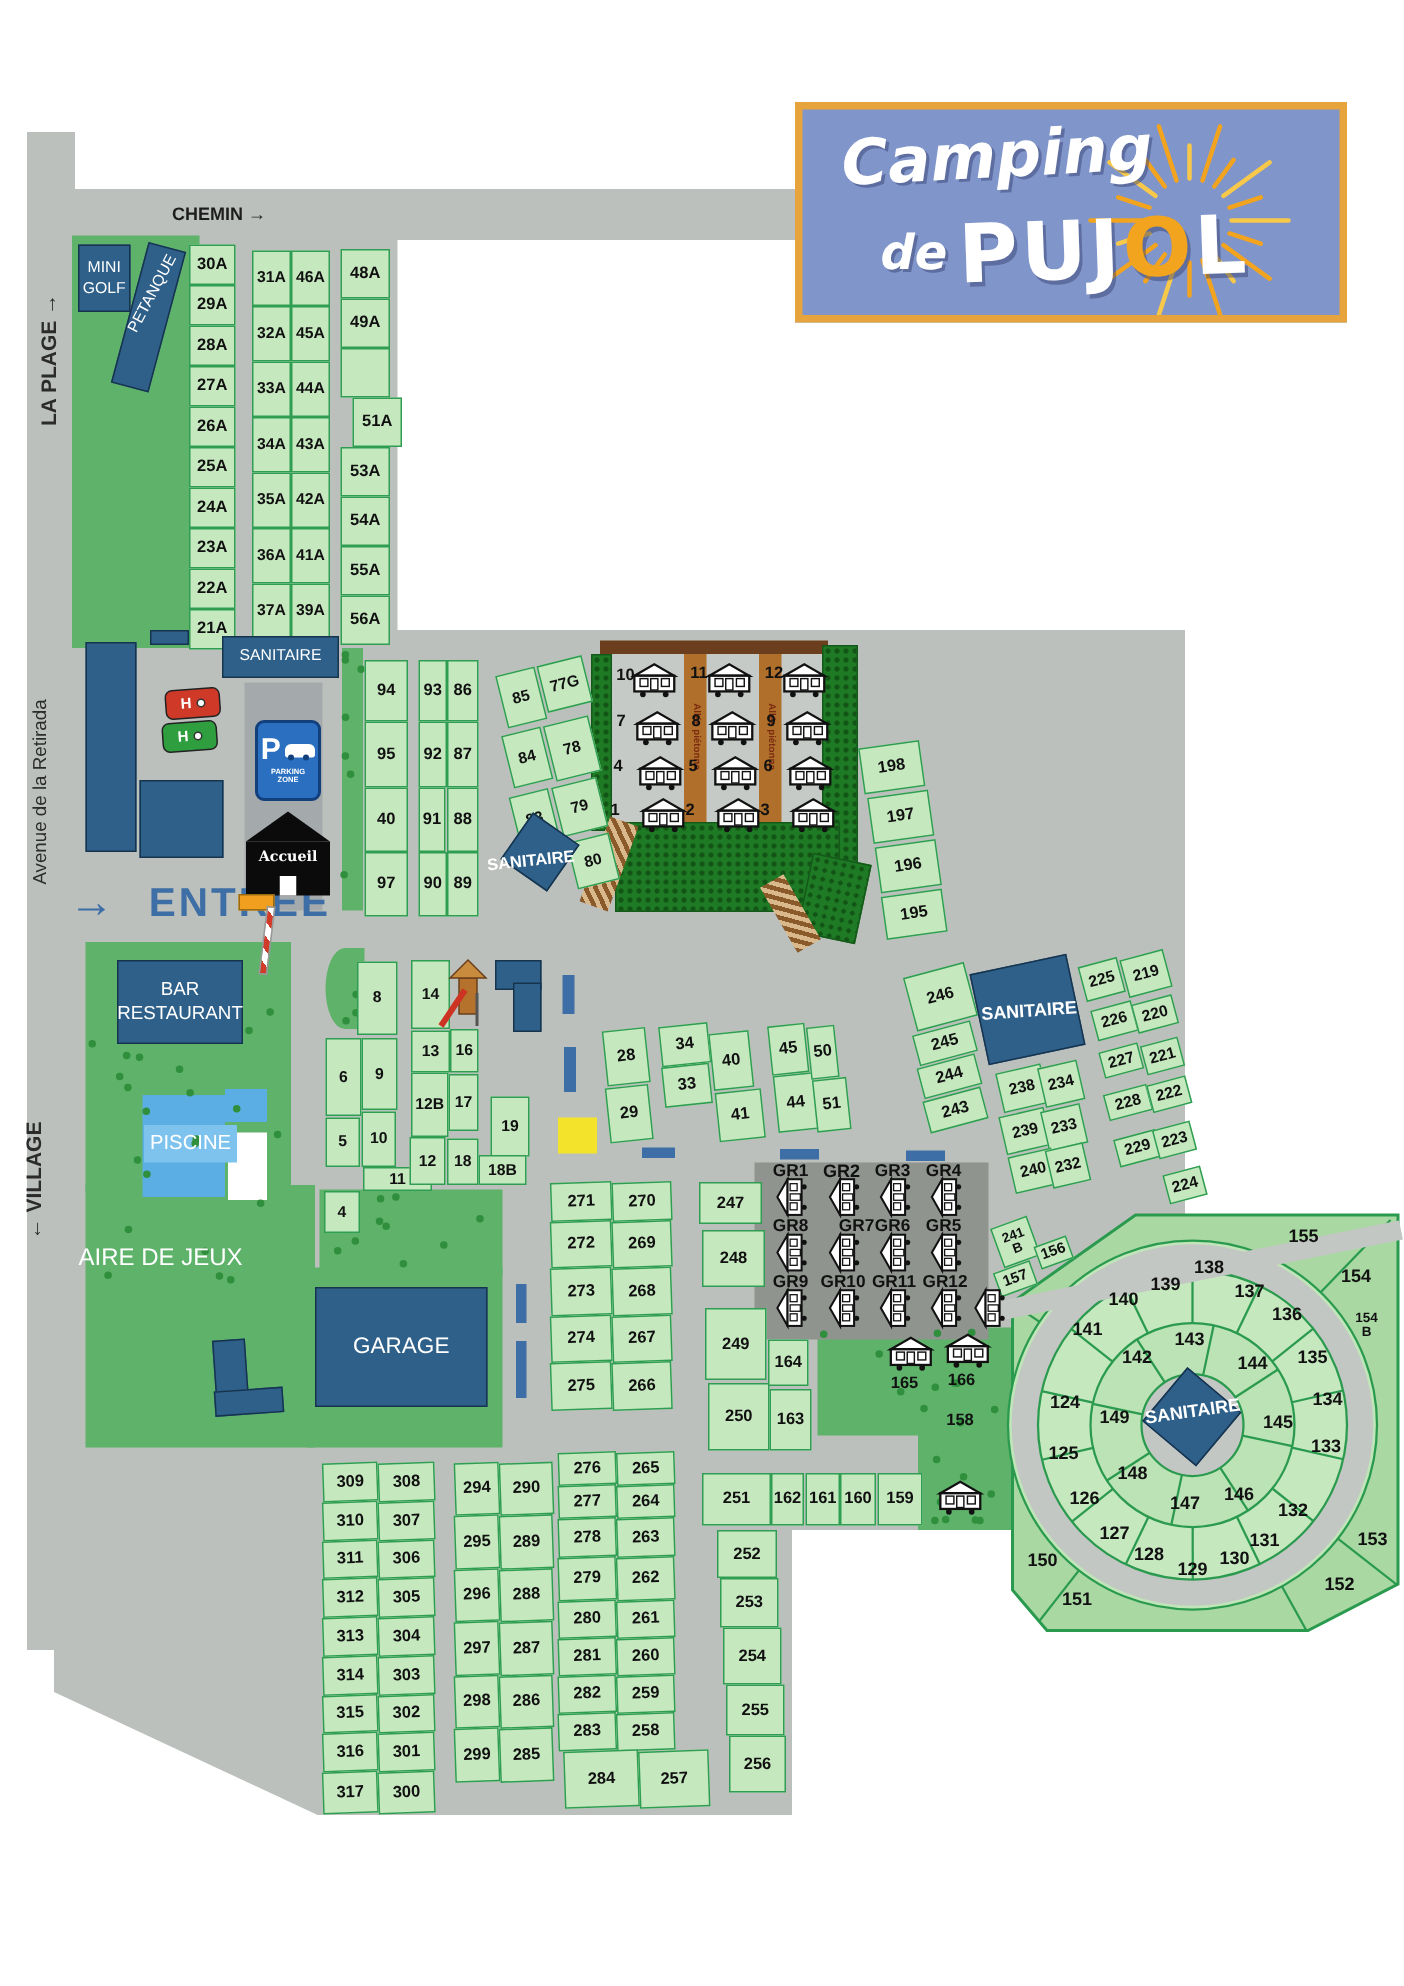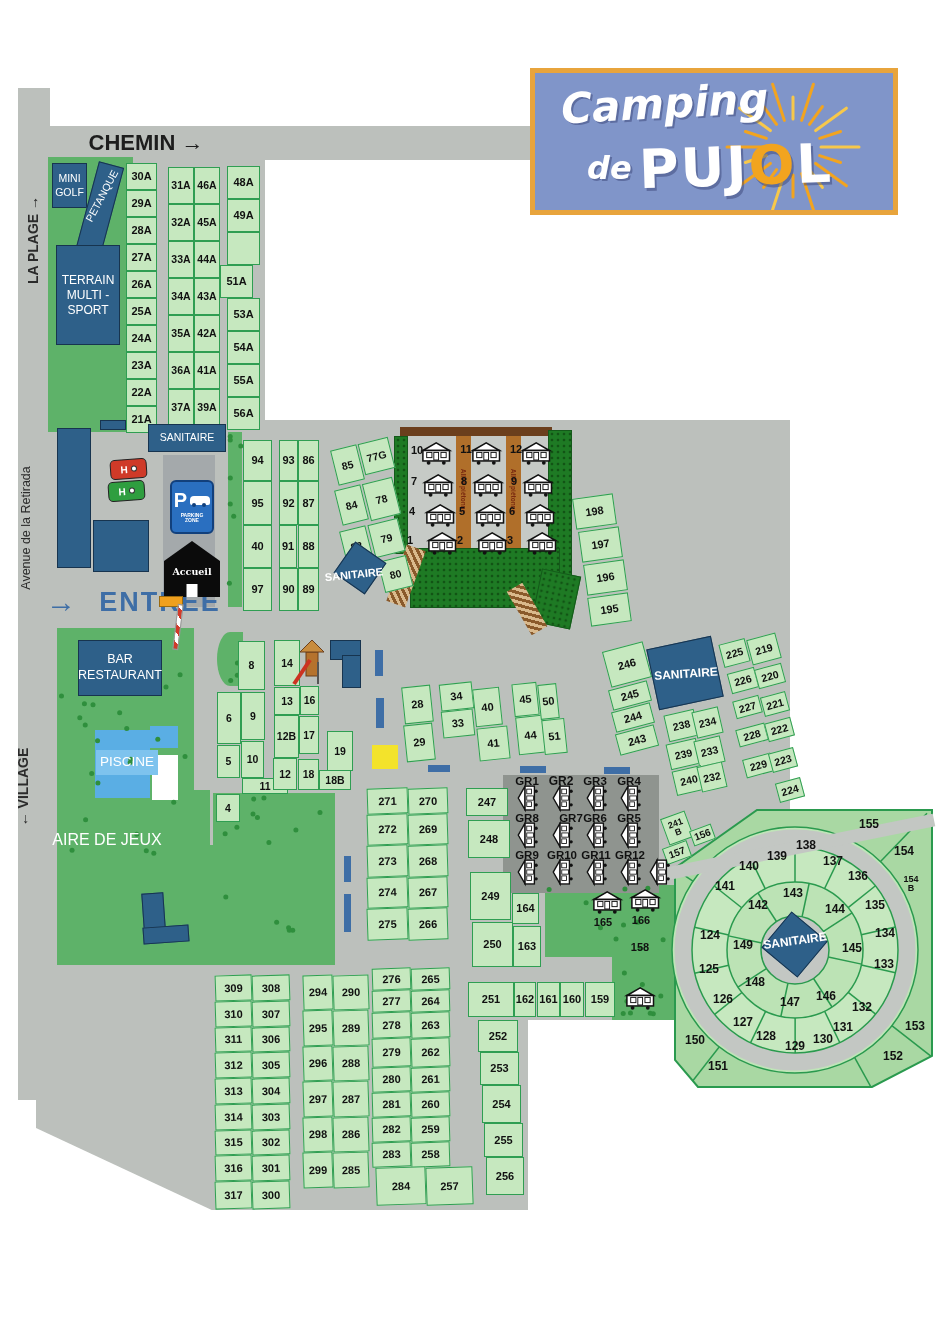--- a/index.html
+++ b/index.html
@@ -332,21 +332,21 @@
     <div class="plot" style="left: 194px; top: 167px; width: 26px; height: 37px; font-size: 10.5px;">46A</div>
     <div class="plot" style="left: 194px; top: 204px; width: 26px; height: 37px; font-size: 10.5px;">45A</div>
     <div class="plot" style="left: 194px; top: 241px; width: 26px; height: 37px; font-size: 10.5px;">44A</div>
     <div class="plot" style="left: 194px; top: 278px; width: 26px; height: 37px; font-size: 10.5px;">43A</div>
     <div class="plot" style="left: 194px; top: 315px; width: 26px; height: 37px; font-size: 10.5px;">42A</div>
     <div class="plot" style="left: 194px; top: 352px; width: 26px; height: 37px; font-size: 10.5px;">41A</div>
     <div class="plot" style="left: 194px; top: 389px; width: 26px; height: 37px; font-size: 10.5px;">39A</div>
     <div class="plot" style="left: 227px; top: 166px; width: 33px; height: 33px; font-size: 11px;">48A</div>
     <div class="plot" style="left: 227px; top: 199px; width: 33px; height: 33px; font-size: 11px;">49A</div>
     <div class="plot" style="left: 227px; top: 232px; width: 33px; height: 33px; font-size: 11px;"></div>
-    <div class="plot" style="left: 220px; top: 265px; width: 33px; height: 33px; font-size: 11px;">51A</div>
+    <div class="plot" style="left: 235px; top: 265px; width: 33px; height: 33px; font-size: 11px;">51A</div>
     <div class="plot" style="left: 227px; top: 298px; width: 33px; height: 33px; font-size: 11px;">53A</div>
     <div class="plot" style="left: 227px; top: 331px; width: 33px; height: 33px; font-size: 11px;">54A</div>
     <div class="plot" style="left: 227px; top: 364px; width: 33px; height: 33px; font-size: 11px;">55A</div>
     <div class="plot" style="left: 227px; top: 397px; width: 33px; height: 33px; font-size: 11px;">56A</div>
     <div class="plot" style="left: 243px; top: 440px; width: 29px; height: 41px; font-size: 11px;">94</div>
     <div class="plot" style="left: 243px; top: 481px; width: 29px; height: 44px; font-size: 11px;">95</div>
     <div class="plot" style="left: 243px; top: 525px; width: 29px; height: 43px; font-size: 11px;">40</div>
     <div class="plot" style="left: 243px; top: 568px; width: 29px; height: 43px; font-size: 11px;">97</div>
     <div class="plot" style="left: 279px; top: 440px; width: 19px; height: 41px; font-size: 11px;">93</div>
     <div class="plot" style="left: 279px; top: 481px; width: 19px; height: 44px; font-size: 11px;">92</div>
@@ -488,37 +488,35 @@
     <div class="plot" style="left: 482px; top: 1085px; width: 39px; height: 38px; font-size: 11px;">254</div>
     <div class="plot" style="left: 484px; top: 1123px; width: 39px; height: 34px; font-size: 11px;">255</div>
     <div class="plot" style="left: 486px; top: 1157px; width: 38px; height: 38px; font-size: 11px;">256</div>
     <div class="plot" style="left: 664px; top: 814px; width: 26px; height: 28px; font-size: 9px; transform: rotate(-20deg);">241
 B</div>
     <div class="plot" style="left: 664px; top: 844px; width: 26px; height: 17px; font-size: 10px; transform: rotate(-20deg);">157</div>
     <div class="plot" style="left: 691px; top: 827px; width: 23px; height: 16px; font-size: 10px; transform: rotate(-20deg);">156</div>
     <div class="bld" style="left: 52px; top: 163px; width: 35px; height: 45px; font-size: 10.5px;">MINI
 GOLF</div>
     <div class="bld" style="left: 86px; top: 163px; width: 26px; height: 97px; font-size: 10px; transform: rotate(15deg);"></div>
-    <div class="bld" style="left: 56px; top: 245px; width: 64px; height: 100px; font-size: 12px;">TERRAIN
-MULTI -
-SPORT</div>
     <div class="bld" style="left: 148px; top: 424px; width: 78px; height: 28px; font-size: 10.5px;">SANITAIRE</div>
     <div class="bld" style="left: 57px; top: 428px; width: 34px; height: 140px; font-size: 10px;"></div>
     <div class="bld" style="left: 93px; top: 520px; width: 56px; height: 52px; font-size: 10px;"></div>
     <div class="bld" style="left: 100px; top: 420px; width: 26px; height: 10px; font-size: 10px;"></div>
     <div class="bld" style="left: 78px; top: 640px; width: 84px; height: 56px; font-size: 12.5px;">BAR
 RESTAURANT</div>
+    <div class="bld" style="left: 210px; top: 858px; width: 115px; height: 80px; font-size: 15px;">GARAGE</div>
     <div class="bld" style="left: 143px; top: 893px; width: 22px; height: 50px; font-size: 10px; transform: rotate(-4deg);"></div>
     <div class="bld" style="left: 143px; top: 926px; width: 46px; height: 17px; font-size: 10px; transform: rotate(-4deg);"></div>
     <div class="bld" style="left: 330px; top: 640px; width: 31px; height: 20px; font-size: 10px;"></div>
     <div class="bld" style="left: 342px; top: 655px; width: 19px; height: 33px; font-size: 10px;"></div>
     <div class="bld" style="left: 341px; top: 549px; width: 38px; height: 38px; font-size: 10px; transform: rotate(35deg);"></div>
     <div class="bld" style="left: 652px; top: 642px; width: 66px; height: 62px; font-size: 10px; transform: rotate(-12deg);"></div>
     <div class="bld" style="left: 771px; top: 921px; width: 47px; height: 47px; font-size: 10px; transform: rotate(40deg);"></div>
-    <div class="lbl" style="left: 146px; top: 143px; font-size: 22px; color: rgb(29, 29, 29); font-weight: 700; transform: translate(-50%, -50%);">CHEMIN →</div>
+    <div class="lbl" style="left: 146px; top: 143px; font-size: 12px; color: rgb(29, 29, 29); font-weight: 700; transform: translate(-50%, -50%);">CHEMIN →</div>
     <div class="lbl" style="left: 33px; top: 240px; font-size: 14px; color: rgb(43, 43, 43); font-weight: 700; transform: translate(-50%, -50%) rotate(-90deg);">LA PLAGE →</div>
     <div class="lbl" style="left: 27px; top: 528px; font-size: 12.5px; color: rgb(43, 43, 43); font-weight: 400; transform: translate(-50%, -50%) rotate(-90deg);">Avenue de la Retirada</div>
     <div class="lbl" style="left: 23px; top: 787px; font-size: 14px; color: rgb(43, 43, 43); font-weight: 700; transform: translate(-50%, -50%) rotate(-90deg);">← VILLAGE</div>
     <div class="lbl" style="left: 62px; top: 602px; font-size: 30px; color: rgb(62, 110, 166); font-weight: 700; transform: translate(-50%, -50%); letter-spacing: 2px;">→</div>
     <div class="lbl" style="left: 160px; top: 602px; font-size: 27px; color: rgb(62, 110, 166); font-weight: 700; transform: translate(-50%, -50%); letter-spacing: 2px;">ENTREE</div>
     <div class="lbl" style="left: 354px; top: 575px; font-size: 11px; color: rgb(255, 255, 255); font-weight: 700; transform: translate(-50%, -50%) rotate(-6deg);">SANITAIRE</div>
     <div class="lbl" style="left: 686px; top: 674px; font-size: 12px; color: rgb(255, 255, 255); font-weight: 700; transform: translate(-50%, -50%) rotate(-4deg);">SANITAIRE</div>
     <div class="lbl" style="left: 795px; top: 941px; font-size: 12px; color: rgb(255, 255, 255); font-weight: 700; transform: translate(-50%, -50%) rotate(-8deg);">SANITAIRE</div>
     <div class="lbl" style="left: 102px; top: 196px; font-size: 10.5px; color: rgb(255, 255, 255); font-weight: 400; transform: translate(-50%, -50%) rotate(-62deg);">PETANQUE</div>
     <div class="lbl" style="left: 107px; top: 840px; font-size: 16px; color: rgb(255, 255, 255); font-weight: 400; transform: translate(-50%, -50%);">AIRE DE JEUX</div>

